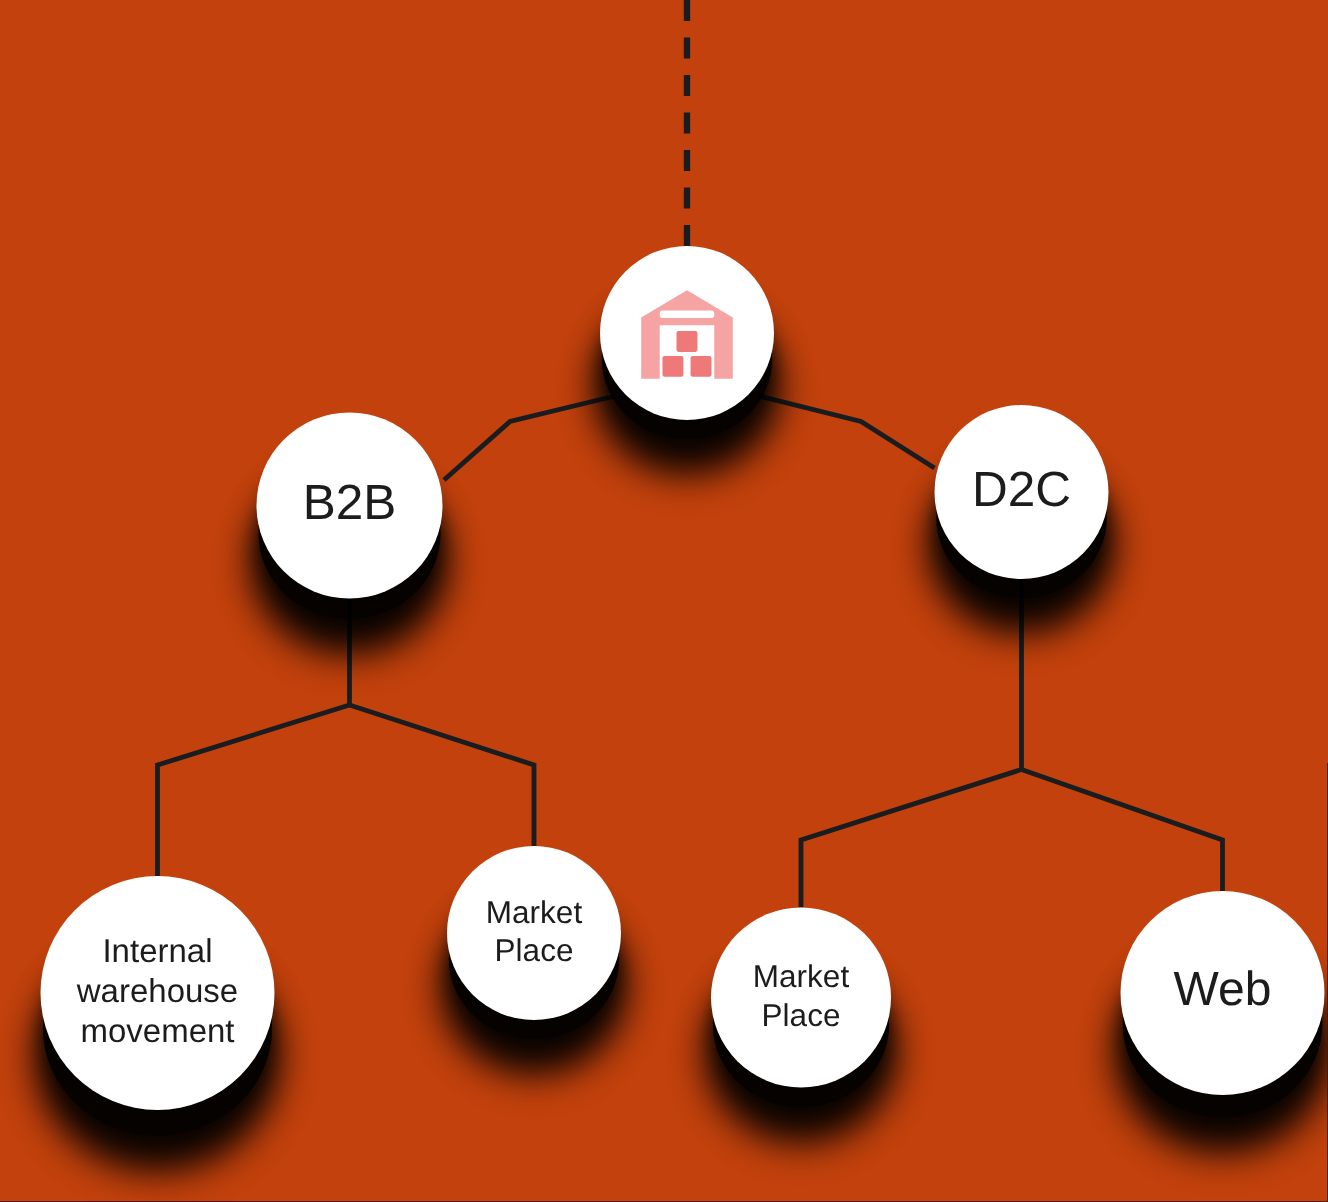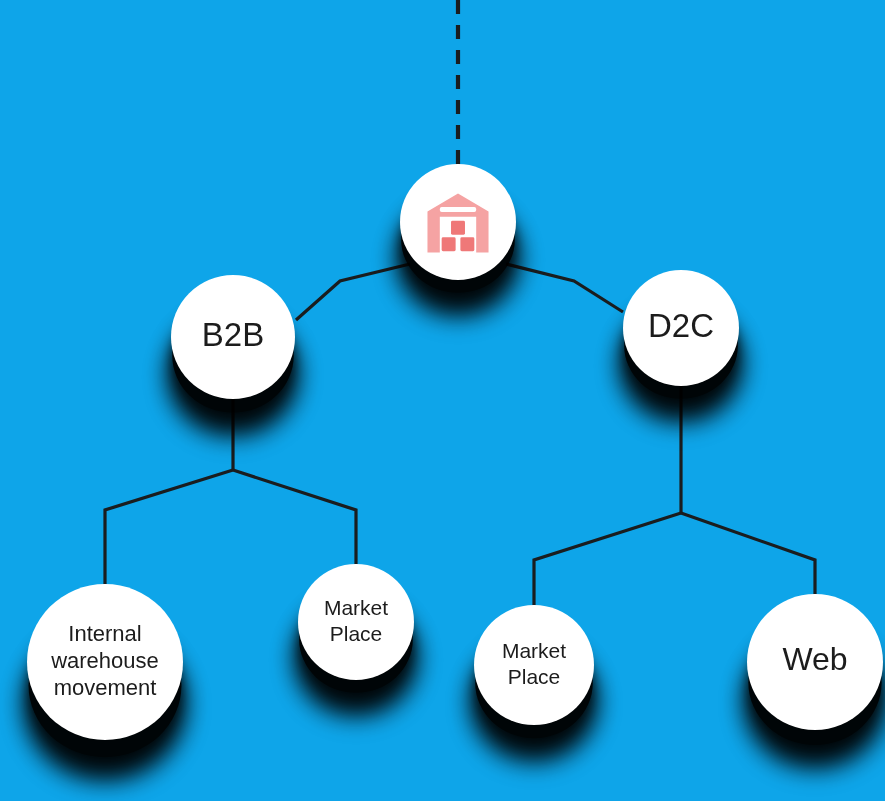--- a/index.html
+++ b/index.html
@@ -11,21 +11,21 @@
   body {
     width: 885px;
     height: 801px;
     overflow: hidden;
     font-family: "Liberation Sans", sans-serif;
   }
   #diagram-root {
     position: relative;
     width: 885px;
     height: 801px;
-    background: #0ea5e9;
+    background: #c2410c;
   }
   #tree-svg {
     position: absolute;
     left: 0;
     top: 0;
     width: 885px;
     height: 801px;
     display: block;
   }
   .node-label {

